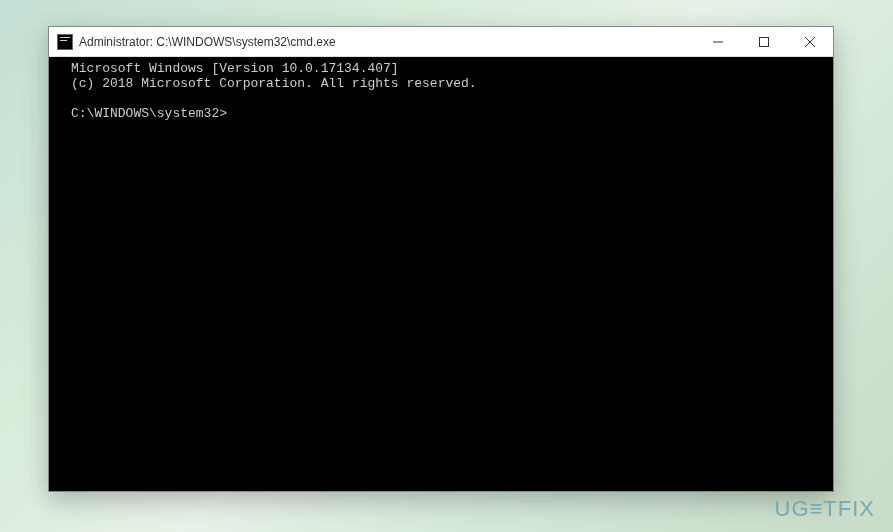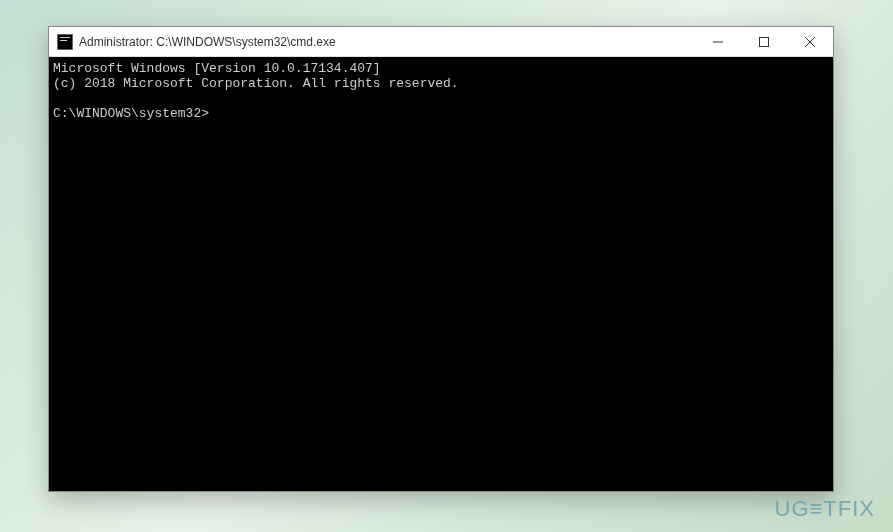--- a/index.html
+++ b/index.html
@@ -76,21 +76,21 @@
       display: flex;
       align-items: center;
       justify-content: center;
       cursor: pointer;
     }
     .titlebar-button svg {
       width: 10px;
       height: 10px;
     }
     .terminal {
-      padding: 4px 4px;
+      padding: 4px 22px;
       font-family: "Consolas", "Courier New", monospace;
       font-size: 13px;
       line-height: 15px;
       color: #ccc;
       background: #000;
       height: calc(100% - 30px);
       white-space: pre;
     }
     .watermark {
       position: absolute;

